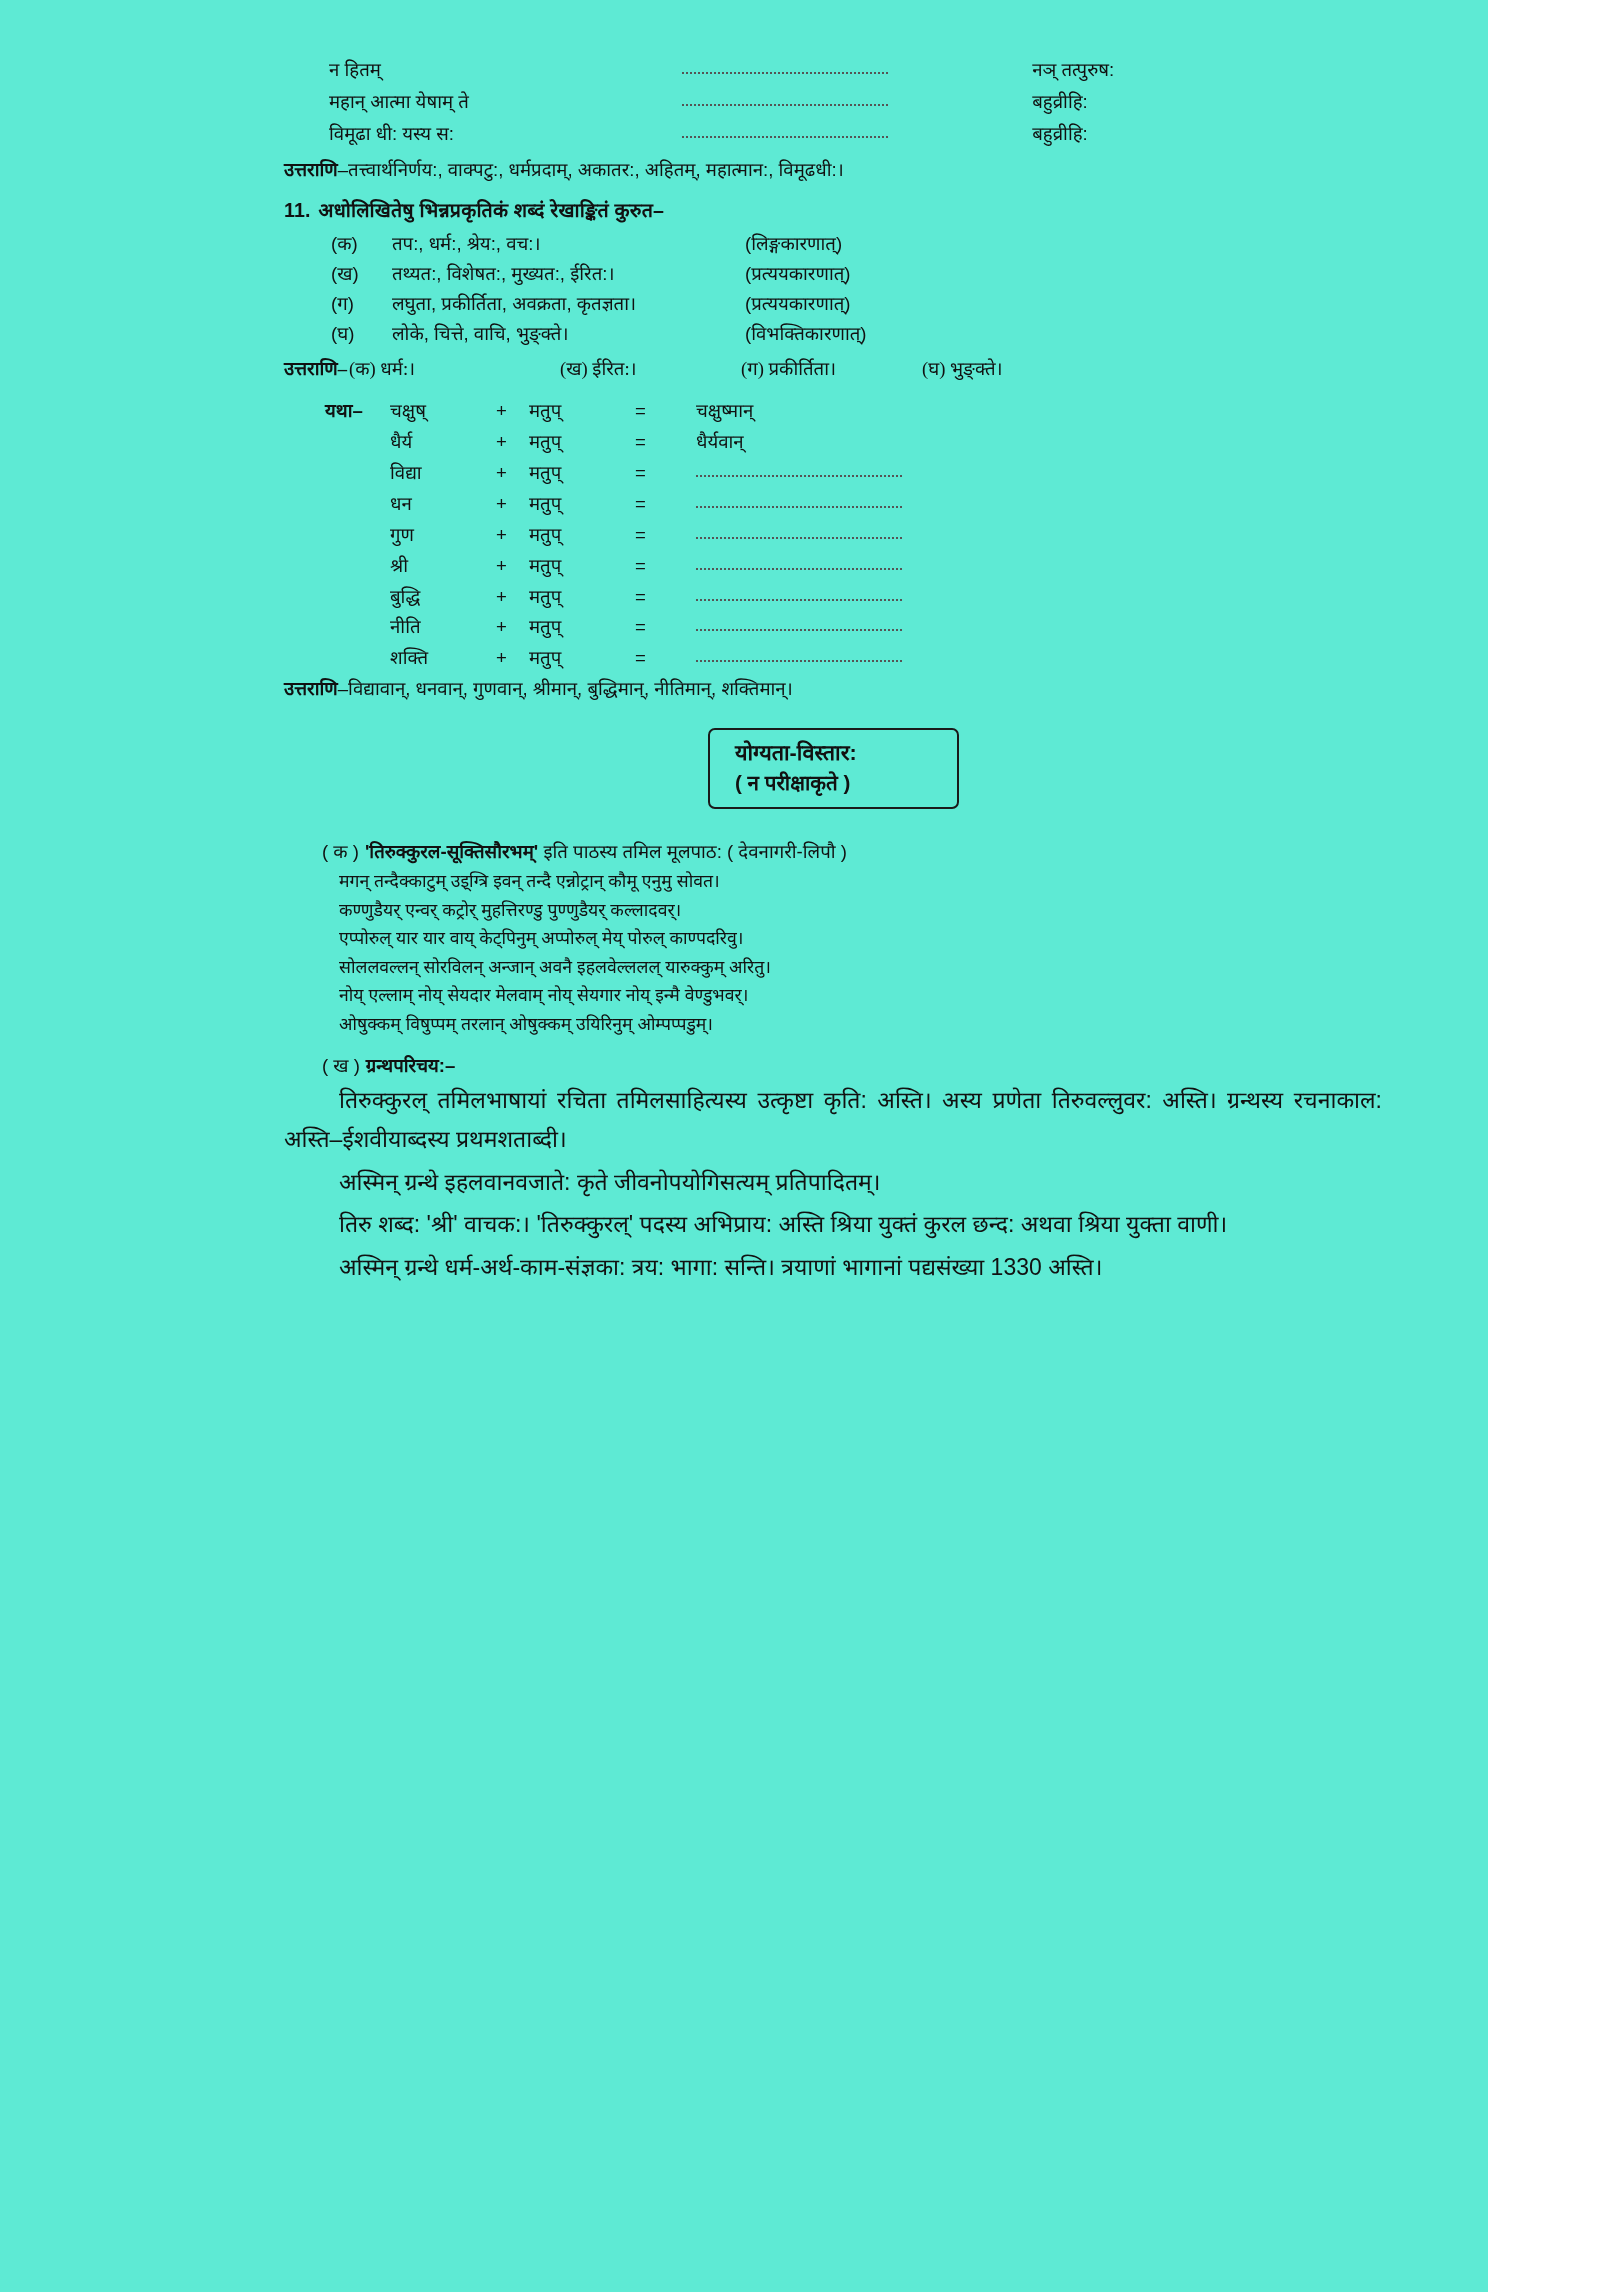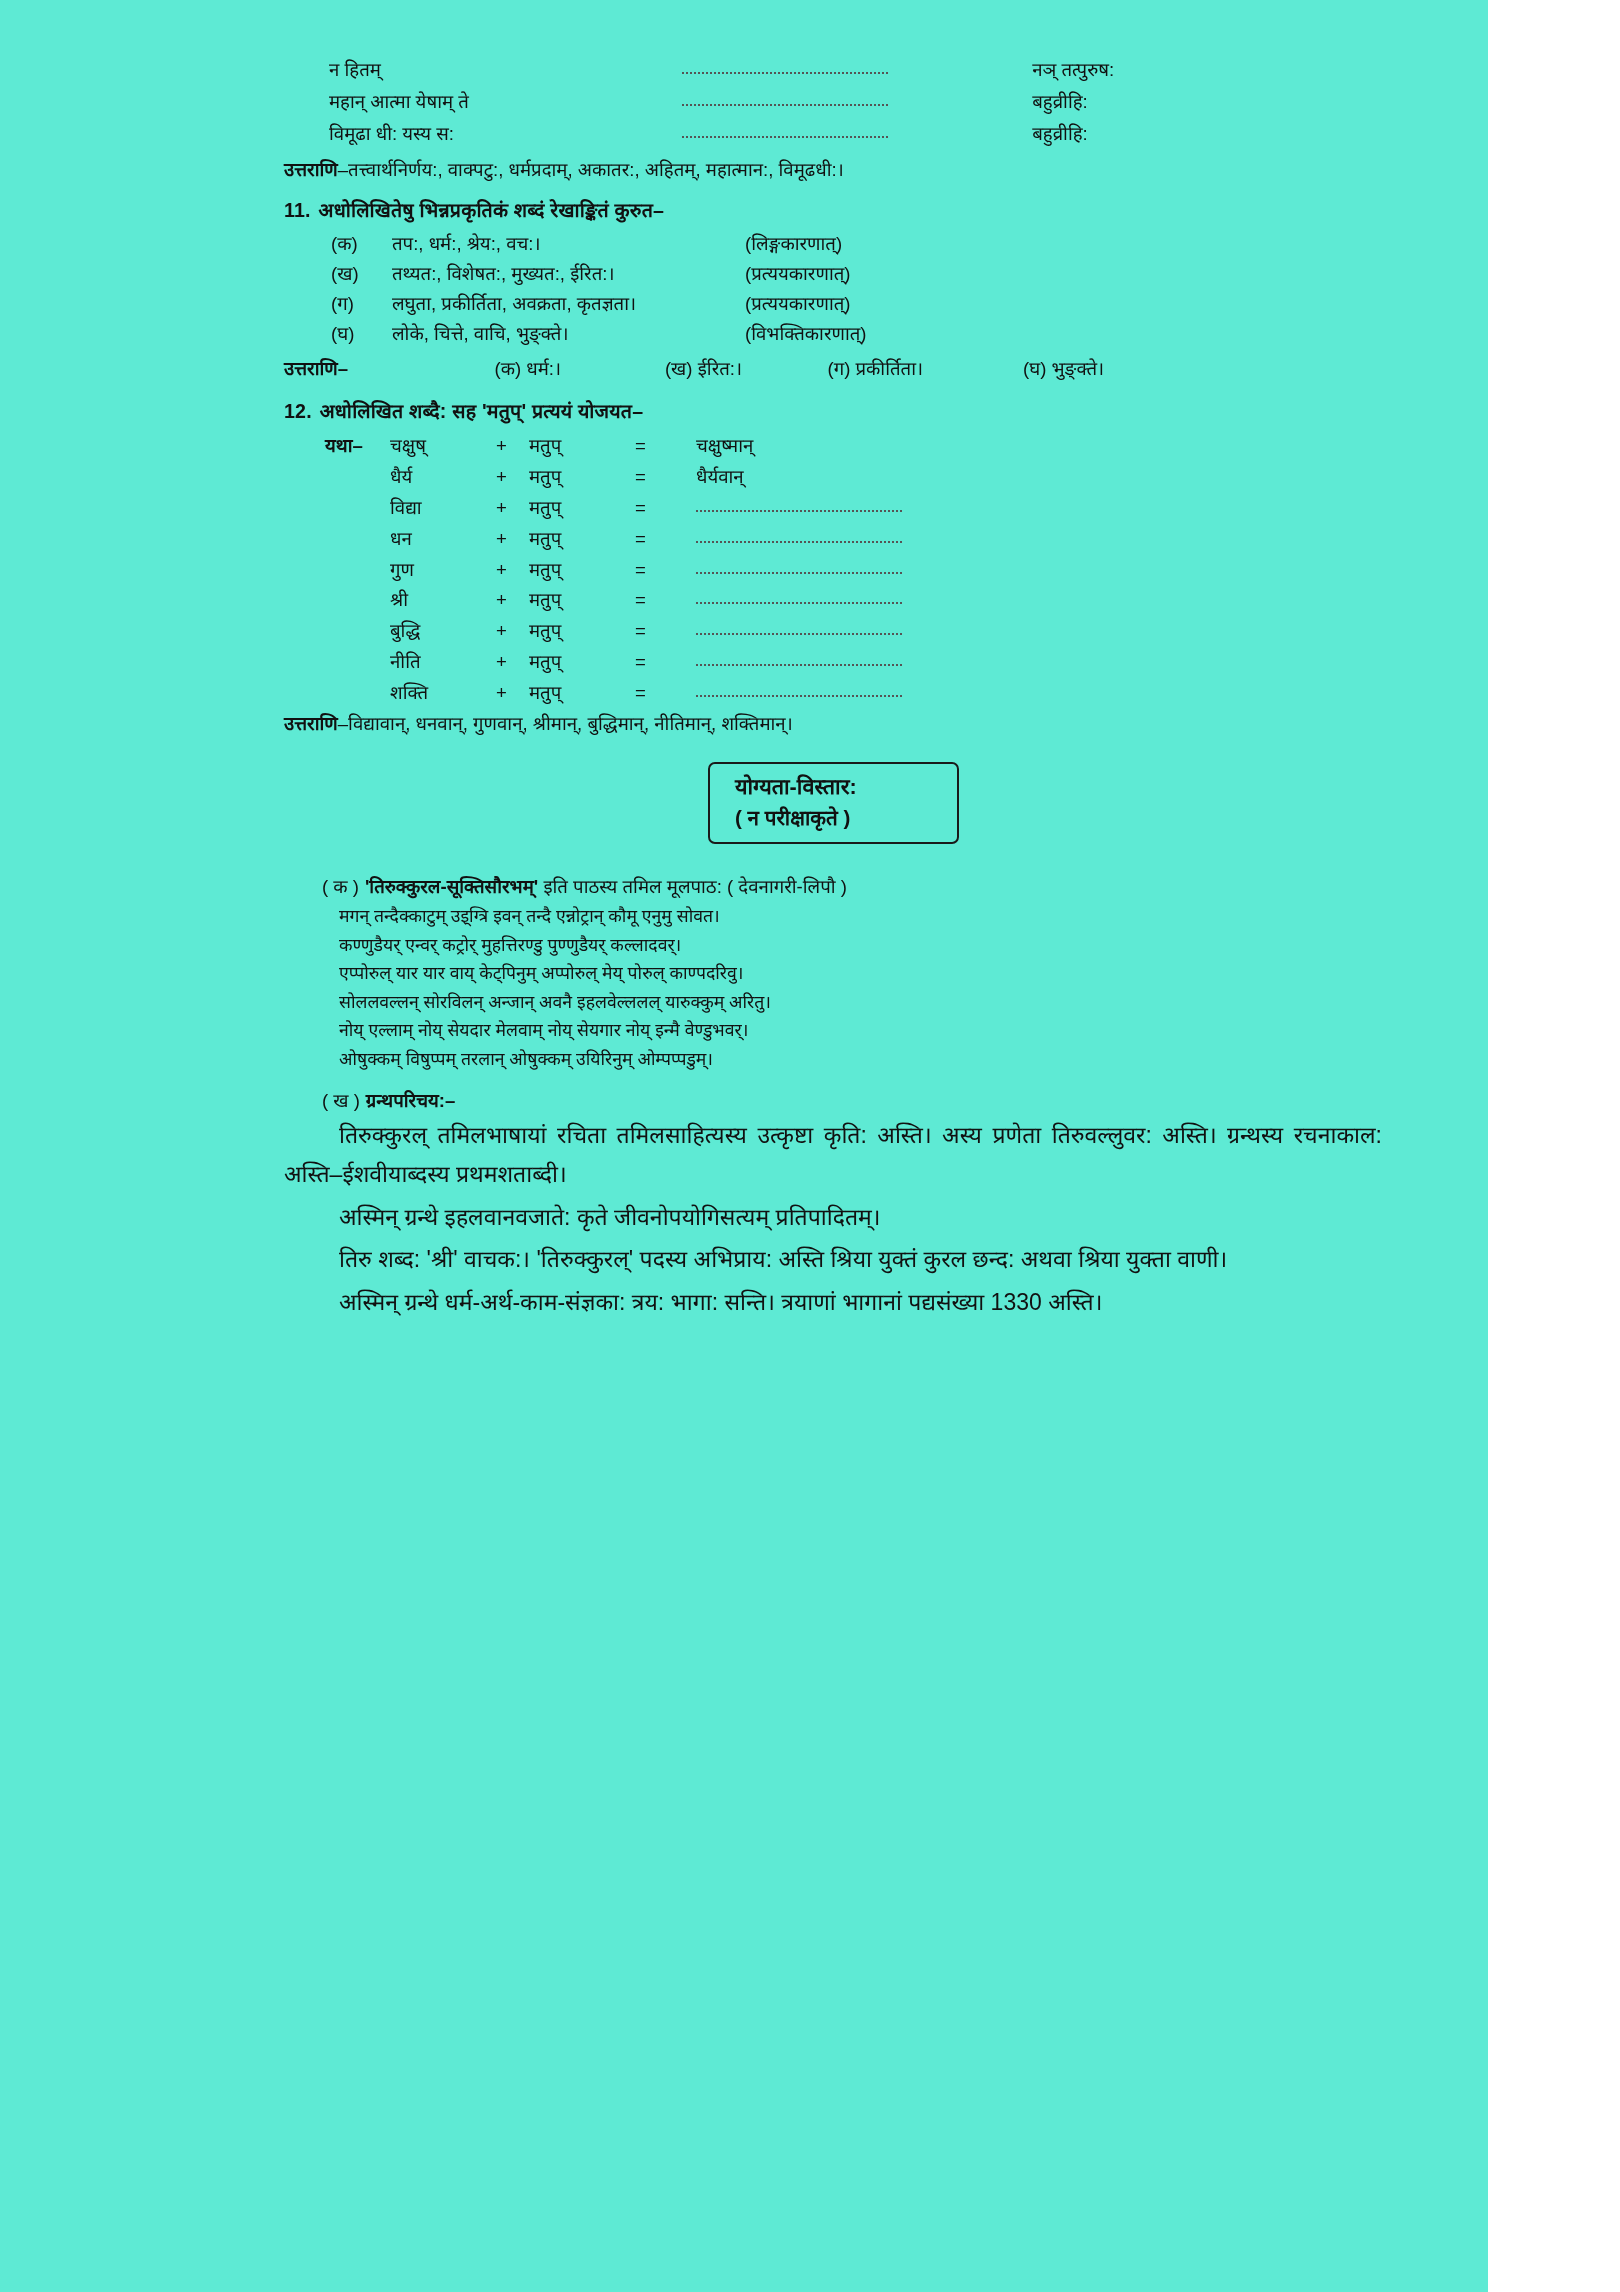--- a/index.html
+++ b/index.html
@@ -82,25 +82,24 @@
     font-family: "Liberation Sans", "DejaVu Sans", sans-serif;
     font-size: 18.6px;
   }
   .sub-marker { width: 61px; padding-left: 47px; box-sizing: content-box; }
   .sub-text   { width: 353px; }
   .sub-note   { }
 
   
   .ans-inline {
     display: flex;
-    font-family: Liberation Sans, sans-serif;
+    font-family: Liberation Serif, serif;
     font-size: 18.6px;
     margin: 9.8px 0 17.6px 0;
     align-items: baseline;
-    text-align: right;
   }
   .ans-inline .ans-label { font-weight: bold; margin-right: 2px; }
   .ans-item { width: 181px; }
   .ans-item.first { width: 211px; }
 
   
   .matup-wrap { margin: 7.8px 0 5.9px 0; }
   .matup-row {
     display: flex;
     align-items: baseline;
@@ -236,23 +235,20 @@
         <span>प्रकीर्तिता।</span>
       </span>
       <span class="ans-item">
         <span>(घ)</span>
         <span>भुङ्क्ते।</span>
       </span>
     </div>
   </div>
 
   <div class="question">
-    <div class="q-head">
-      <span class="q-num">12.</span><span>अधोलिखित शब्दै: सह  'मतुप्'  प्रत्ययं योजयत–</span>
-    </div>
 
     <div class="matup-wrap">
 
       <div class="matup-row">
         <span class="matup-yatha">यथा–</span>
         <span class="matup-base">चक्षुष्</span>
         <span class="matup-plus">+</span>
         <span class="matup-suffix">मतुप्</span>
         <span class="matup-eq">=</span>
         <span class="matup-res">चक्षुष्मान्</span>

